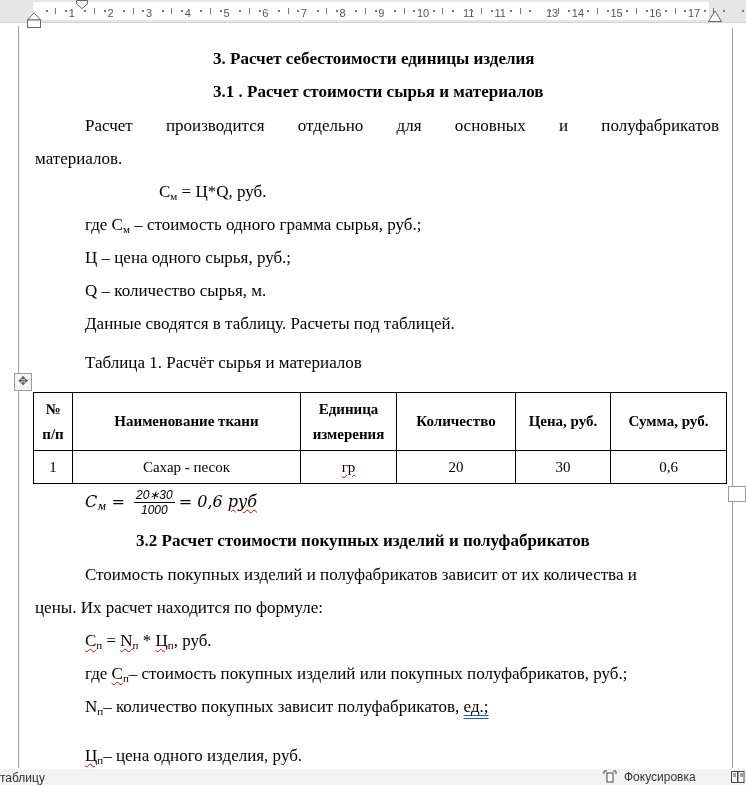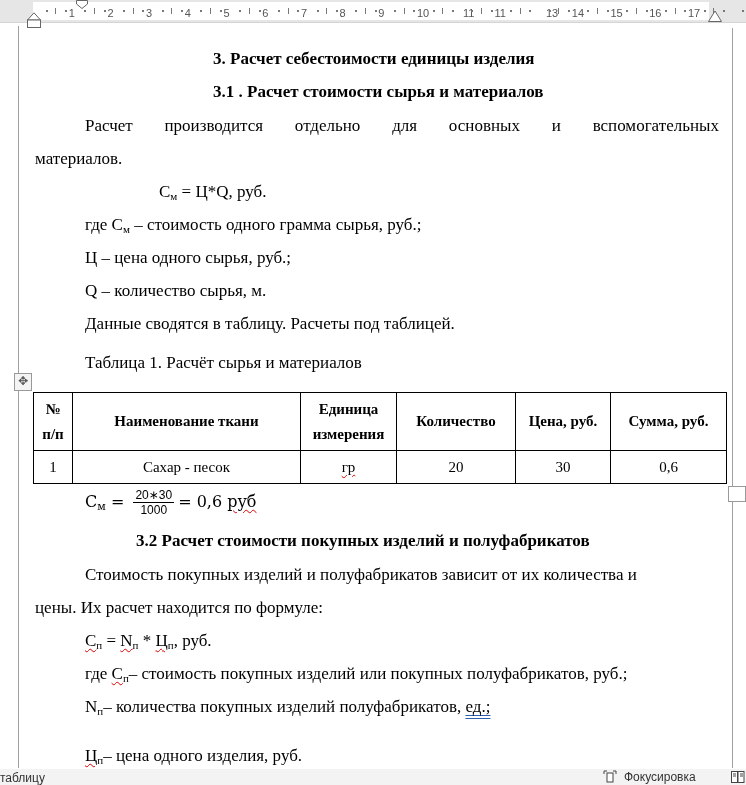--- a/index.html
+++ b/index.html
@@ -127,21 +127,21 @@
 <div class="page-text heading" style="left:213px;top:49px;">3.   Расчет себестоимости единицы изделия</div>
 <div class="page-text heading" style="left:213px;top:82px;">3.1 . Расчет стоимости сырья и материалов</div>
 
 <div class="page-text" id="para1" style="left:85px;top:116px;width:634px;display:flex;justify-content:space-between;">
     <span>Расчет</span>
     <span>производится</span>
     <span>отдельно</span>
     <span>для</span>
     <span>основных</span>
     <span>и</span>
-    <span>вспомогательных</span>
+    <span>полуфабрикатов</span>
   </div>
 <div class="page-text" style="left:35px;top:149px;">материалов.</div>
 
 <div class="page-text" style="left:159px;top:182px;"><span>С</span><sub>м</sub><span> = Ц*Q, руб.</span></div>
 
 <div class="page-text" style="left:85px;top:215px;"><span>где С</span><sub>м</sub><span> – стоимость одного грамма сырья, руб.;</span></div>
 <div class="page-text" style="left:85px;top:248px;">Ц – цена одного сырья, руб.;</div>
 <div class="page-text" style="left:85px;top:281px;">Q – количество сырья, м.</div>
 <div class="page-text" style="left:85px;top:314px;">Данные сводятся в таблицу. Расчеты под таблицей.</div>
 <div class="page-text" style="left:85px;top:353px;">Таблица 1. Расчёт сырья и материалов</div>
@@ -163,33 +163,33 @@
     <td>Сахар - песок</td>
     <td><span class="squiggle">гр</span></td>
     <td>20</td>
     <td>30</td>
     <td>0,6</td>
   </tr>
 </tbody>
   </table>
 <div class="resize-handle"></div>
 
-<div class="page-text" style="left:85px;top:488px;font-family:'DejaVu Serif',serif;font-size:16px;">
+<div class="page-text" style="left:85px;top:488px;font-family:'DejaVu Serif',serif;font-size:16px;font-style:italic;">
   <span>С</span><sub>м</sub><span> = </span>
   <span class="frac"><span class="num">20∗30</span><span class="den">1000</span></span><span>= 0,6 </span><span class="squiggle">руб</span>
 </div>
 
 <div class="page-text heading" style="left:136px;top:531px;">3.2    Расчет стоимости покупных изделий и полуфабрикатов</div>
 <div class="page-text" style="left:85px;top:565px;">Стоимость покупных изделий и полуфабрикатов зависит от их количества и</div>
 <div class="page-text" style="left:35px;top:598px;">цены. Их расчет находится по формуле:</div>
 
 <div class="page-text" style="left:85px;top:631px;"><span class="squiggle"><span>С</span><sub>п</sub></span><span> = </span><span class="squiggle"><span>N</span><sub>п</sub></span><span> * </span><span class="squiggle"><span>Ц</span><sub>п</sub></span><span>, руб.</span></div>
 
 <div class="page-text" style="left:85px;top:664px;"><span>где </span><span class="squiggle"><span>С</span><sub>п</sub></span><span>– стоимость покупных изделий или покупных полуфабрикатов, руб.;</span></div>
-<div class="page-text" style="left:85px;top:697px;"><span>N</span><sub>п</sub><span>– количества покупных изделий полуфабрикатов, </span><span class="blueline">ед.;</span></div>
+<div class="page-text" style="left:85px;top:697px;"><span>N</span><sub>п</sub><span>– количество покупных зависит полуфабрикатов, </span><span class="blueline">ед.;</span></div>
 <div class="page-text" style="left:85px;top:730px;margin-top:16px;"><span class="squiggle"><span>Ц</span><sub>п</sub></span><span>– цена одного изделия, руб.</span></div>
 
 <div class="statusbar">
   <span style="position:absolute;left:0;top:2px;">таблицу</span>
   <span style="position:absolute;left:603px;top:1px;display:flex;align-items:center;gap:7px;">
     <svg width="14" height="14" viewBox="0 0 14 14">
         <path d="M1 4 V1 H4 M10 1 H13 V4" fill="none" stroke="#444"></path>
         <rect x="4" y="3" width="6" height="9" fill="#fff" stroke="#444"></rect>
       </svg>
     <span>Фокусировка</span>

